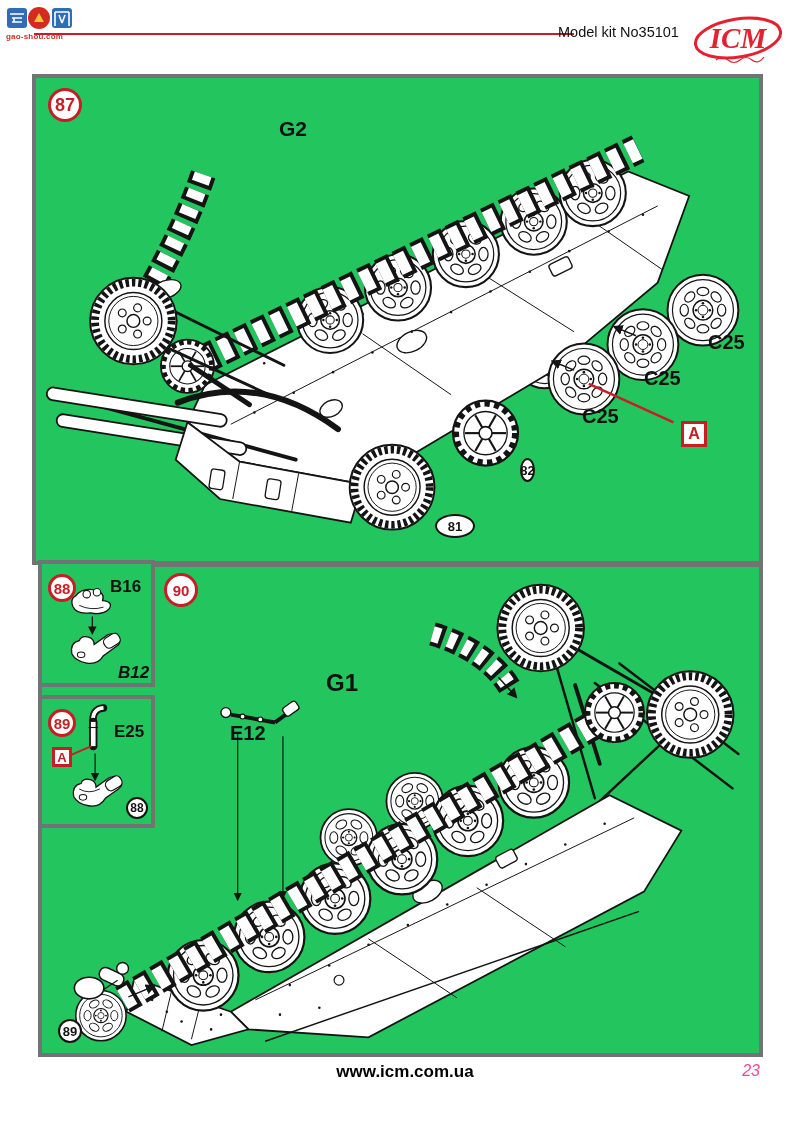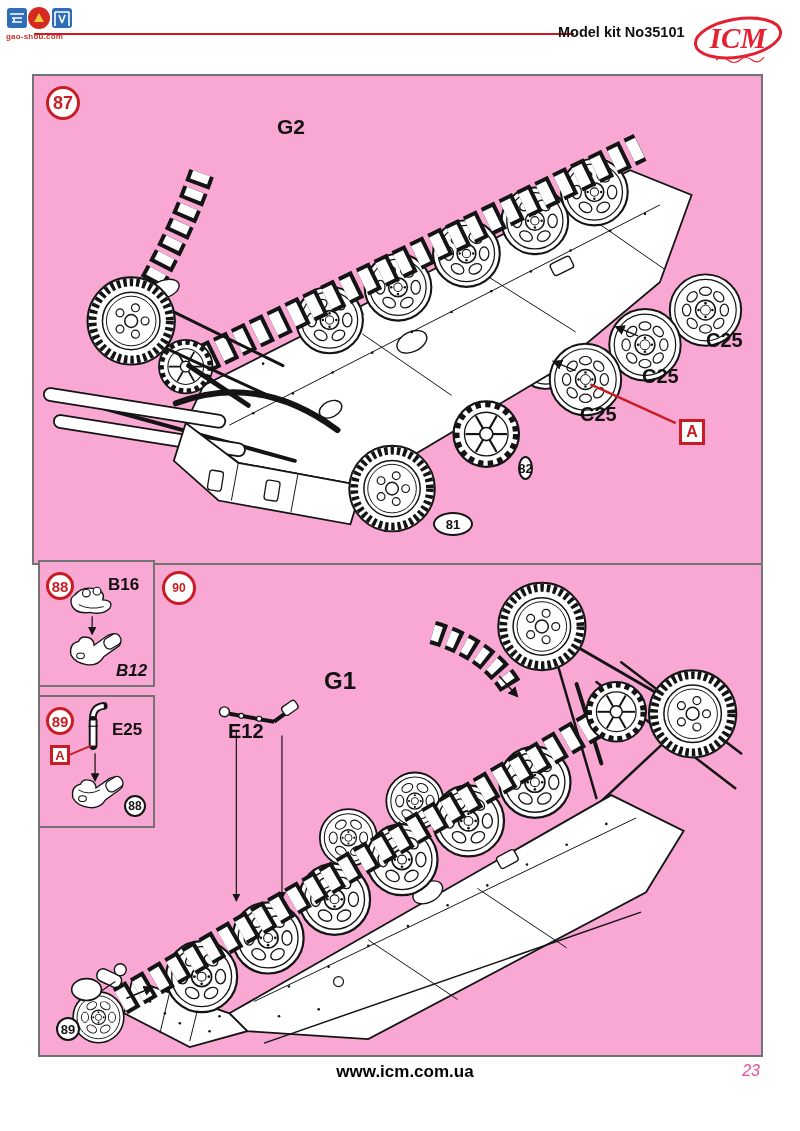--- a/index.html
+++ b/index.html
@@ -1,33 +1,33 @@
 <!DOCTYPE html>
 <html><head>
 <meta charset="utf-8">
 <style>
   html,body{margin:0;padding:0;}
   body{
     width:800px;height:1131px;position:relative;background:#fff;
     font-family:"Liberation Sans", sans-serif;color:#141414;overflow:hidden;
   }
   .abs{position:absolute;}
-  .box{position:absolute;border:2px solid #737373;background:#f9a8d4;box-sizing:border-box;}
+  .box{position:absolute;border:4px solid #737373;background:#22c55e;box-sizing:border-box;}
   .lbl{position:absolute;font-weight:bold;color:#111;white-space:nowrap;line-height:1;}
   .circ{position:absolute;border-radius:50%;display:flex;align-items:center;justify-content:center;
         font-weight:bold;background:#fff;box-sizing:border-box;line-height:1;}
   .circ.black{border:2.5px solid #141414;color:#141414;}
   .circ.red{border:3px solid #c81d24;color:#c81d24;}
   .tagbox{position:absolute;border:3px solid #c81d24;color:#c81d24;background:#fff;
           display:flex;align-items:center;justify-content:center;font-weight:bold;box-sizing:border-box;}
   .art{position:absolute;left:0;top:0;width:100%;height:100%;}
   .redrule{position:absolute;background:#c81d24;}
   .site{position:absolute;color:#000000;font-weight:bold;}
   .pageno{position:absolute;color:#ec4899;font-weight:bold;font-style:italic;}
-  .mk{position:absolute;color:#111;font-weight:bold;}
+  .mk{position:absolute;color:#111;font-weight:normal;}
   .wm-domain{position:absolute;color:#c8322b;font-weight:bold;font-size:8px;letter-spacing:.2px;}
 </style>
 </head>
 <body>
 
 <svg width="0" height="0" style="position:absolute">
   <defs>
     <marker id="ah" viewBox="0 0 10 10" refX="8" refY="5" markerWidth="7" markerHeight="7" orient="auto">
       <path d="M0,0L10,5L0,10z" fill="#141414"></path>
     </marker>
@@ -283,21 +283,21 @@
 
     <g stroke="#141414" fill="#fff">
       <ellipse cx="46" cy="428" rx="15" ry="11" stroke-width="1.6"></ellipse>
       <rect x="56" y="410" width="26" height="13" rx="6" transform="rotate(25 69 416)" stroke-width="1.5"></rect>
       <circle cx="80" cy="408" r="6" stroke-width="1.4"></circle>
       <line x1="60" y1="430" x2="75" y2="420" stroke-width="1.2"></line>
     </g>
     <line x1="86" y1="437" x2="112" y2="426" stroke="#141414" stroke-width="1.5" marker-end="url(#ah)"></line>
   </svg>
 
-  <div class="circ red" style="left:122px;top:6px;width:34px;height:34px;font-size:12px;">90</div>
+  <div class="circ red" style="left:122px;top:6px;width:34px;height:34px;font-size:15px;">90</div>
   <div class="lbl" style="left:284px;top:104px;font-size:24px;">G1</div>
   <div class="lbl" style="left:188px;top:120px;font-size:20px;margin-top:36px;">E12</div>
   <div class="circ black" style="left:16px;top:452px;width:24px;height:24px;font-size:13px;">89</div>
 </div>
 
 <div class="box" style="left:38px;top:560px;width:117px;height:127px;">
   <svg class="art" viewBox="0 0 117 127">
     <g stroke="#141414" fill="#fff">
       <path d="M36,34 q8,-10 22,-6 q10,3 7,11 q12,1 7,9 q-7,7 -20,4 q-15,2 -19,-7 q-3,-8 3,-11 Z" stroke-width="1.4"></path>
       <circle cx="48" cy="32" r="4" stroke-width="1.2"></circle>

